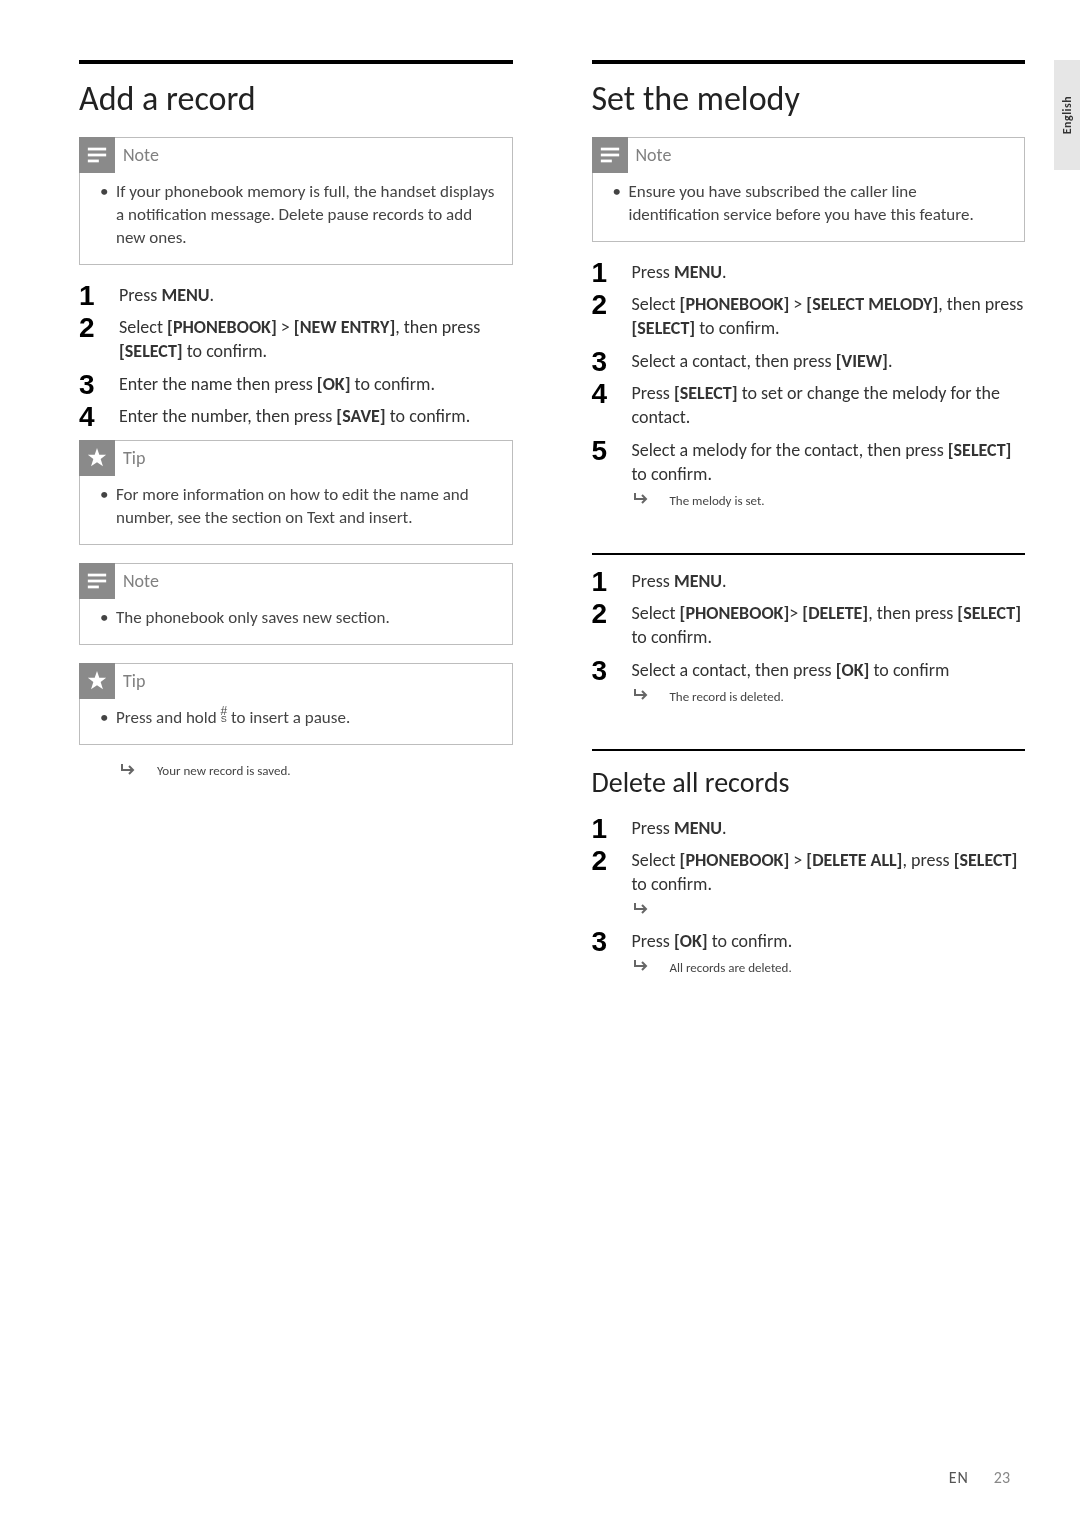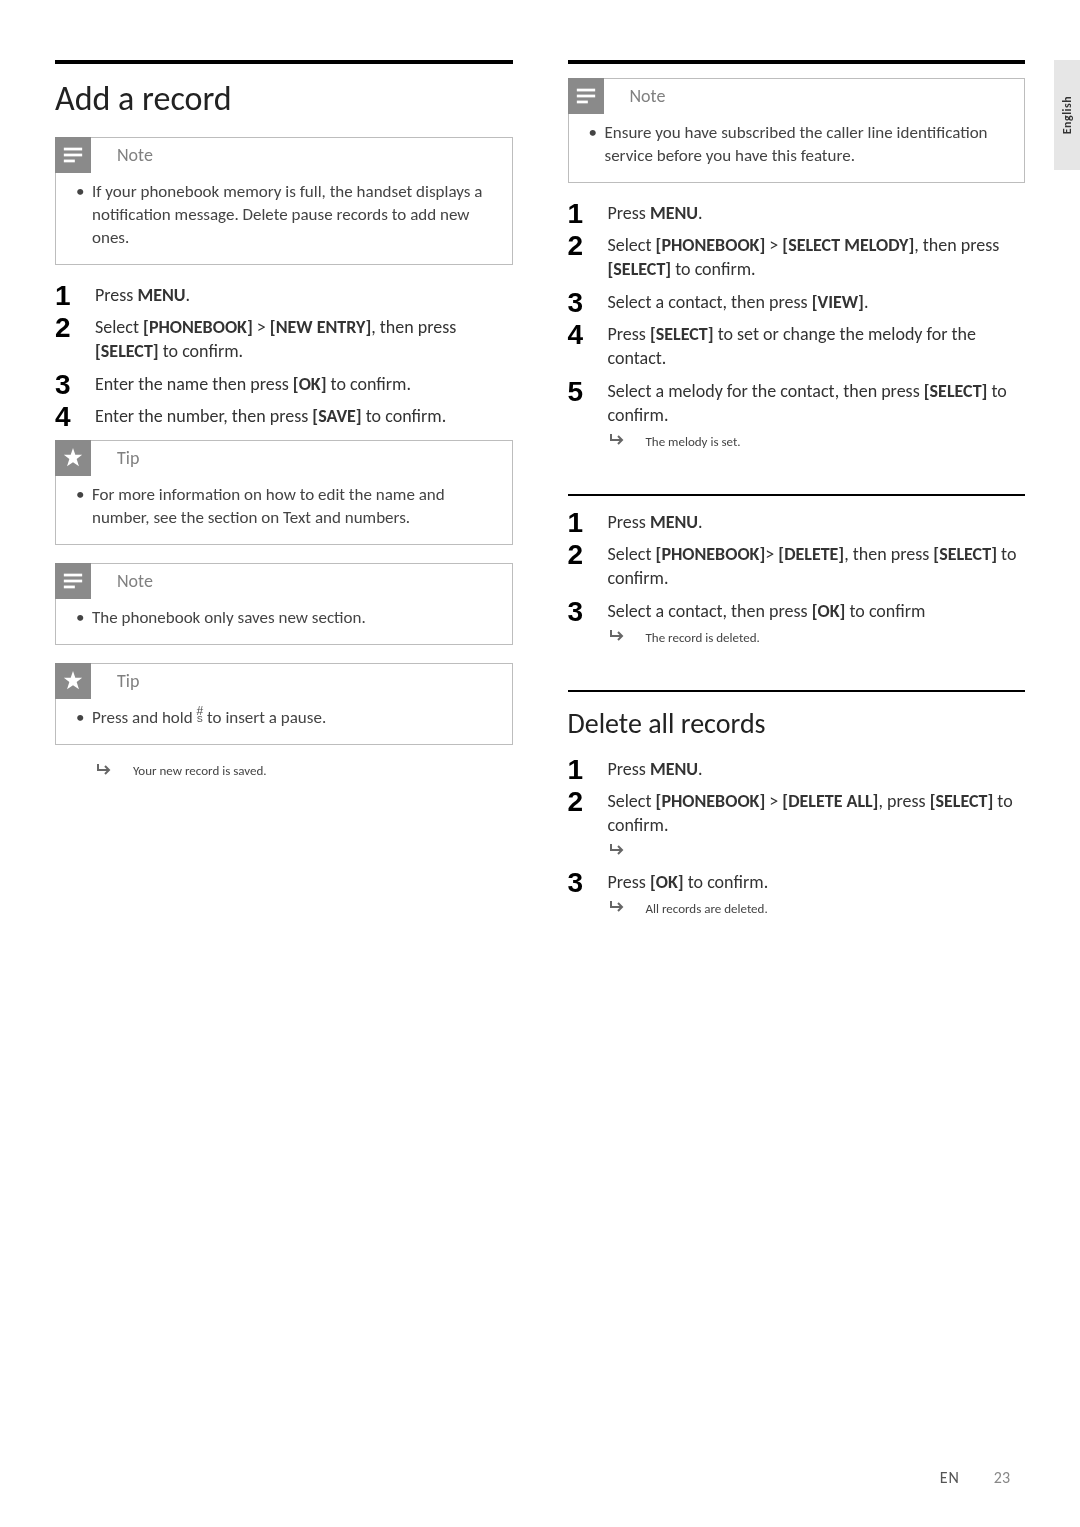--- a/index.html
+++ b/index.html
@@ -1,46 +1,46 @@
 <!DOCTYPE html>
 <html><head>
 <meta charset="utf-8">
 <style>
   * { box-sizing: border-box; margin: 0; padding: 0; }
   html, body { width: 1080px; height: 1527px; background: #fff; font-family: "Gill Sans", "Gill Sans MT", Calibri, sans-serif; color: #333; }
   .page { position: relative; width: 1080px; height: 1527px; padding: 60px 55px 40px 55px; }
   .columns { display: flex; gap: 55px; }
-  .col { flex: 1; min-width: 0; }
+  .col { flex: 1; min-width: 0; margin-left: 24px; }
   .side-tab { position: absolute; right: 0; top: 60px; width: 26px; height: 110px; background: #e6e6e6; display: flex; align-items: center; justify-content: center; }
   .side-tab span { transform: rotate(-90deg); font-size: 12px; font-weight: bold; letter-spacing: 0.5px; color: #333; white-space: nowrap; }
   .section { margin-bottom: 42px; }
   .rule-top { border-top: 4px solid #000; height: 0; margin-bottom: 14px; }
   .h1 { font-size: 34px; font-weight: 400; color: #222; margin-bottom: 18px; }
   .rule-mid { border-top: 2px solid #000; height: 0; margin-bottom: 14px; }
   .h2 { font-size: 28px; font-weight: 400; color: #222; margin-bottom: 16px; }
   .intro { font-size: 18px; line-height: 1.35; color: #444; margin-bottom: 18px; }
   .callout { border: 1px solid #bdbdbd; padding: 0 16px 14px 16px; margin-bottom: 18px; position: relative; }
-  .callout-header { display: flex; align-items: center; gap: 26px; margin: -1px 0 8px -17px; }
+  .callout-header { display: flex; align-items: center; gap: 8px; margin: -1px 0 8px -17px; }
   .callout-icon { width: 36px; height: 36px; background: #8a8a8a; display: flex; align-items: center; justify-content: center; }
   .callout-icon svg { width: 22px; height: 22px; fill: #fff; }
   .callout-icon.tip { background: #8a8a8a; }
   .callout-title { font-size: 18px; color: #808080; }
   .callout-body { font-size: 17px; color: #444; line-height: 1.35; padding-left: 20px; position: relative; }
   .callout-body::before { content: "•"; position: absolute; left: 4px; top: 0; }
   ol.steps { list-style: none; counter-reset: step; padding-left: 0; margin-bottom: 12px; }
   ol.steps > li { counter-increment: step; position: relative; padding-left: 40px; font-size: 18px; line-height: 1.35; color: #333; margin-bottom: 8px; }
   ol.steps > li::before { content: counter(step); position: absolute; left: 0; top: -6px; font-size: 28px; font-weight: bold; color: #000; font-family: "Gill Sans", sans-serif; }
   .mono { font-weight: bold; font-family: inherit; }
   .result { display: flex; align-items: flex-start; gap: 20px; padding-left: 40px; font-size: 13px; color: #444; margin-top: 4px; text-align: right; }
   .result.in-step { padding-left: 0; margin-top: 6px; }
   .arrow { display: inline-block; width: 18px; flex: none; }
   .arrow svg { width: 16px; height: 14px; fill: #666; stroke: #666; }
   .hash { font-family: "Arial", sans-serif; font-size: 12px; display: inline-block; line-height: 0.8; position: relative; top: -1px; }
   .hash-sub { font-size: 9px; display: block; text-align: center; }
-  .footer { position: absolute; bottom: 40px; right: 70px; font-size: 16px; color: #555; display: flex; gap: 34px; align-items: baseline; }
+  .footer { position: absolute; bottom: 40px; right: 70px; font-size: 16px; color: #555; display: flex; gap: 25px; align-items: baseline; }
   .footer .lang { letter-spacing: 1px; }
   .footer .pn { color: #888; }
 </style>
 </head>
 <body>
 
 <div class="page">
   <div class="side-tab">
       <span>English</span>
     </div>
@@ -76,21 +76,21 @@
 
         <div class="callout">
           <div class="callout-header">
             <div class="callout-icon tip">
               <svg viewBox="0 0 24 24">
                   <polygon points="12,1 14.5,8.5 22,8.5 16,13 18.5,21 12,16.5 5.5,21 8,13 2,8.5 9.5,8.5"></polygon>
                 </svg>
             </div>
             <div class="callout-title">Tip</div>
           </div>
-          <div class="callout-body">For more information on how to edit the name and number, see the section on Text and numbers.</div>
+          <div class="callout-body">For more information on how to edit the name and number, see the section on Text and insert.</div>
         </div>
 
         <div class="callout">
           <div class="callout-header">
             <div class="callout-icon">
               <svg viewBox="0 0 24 24">
                   <rect x="2" y="4" width="20" height="3"></rect>
                   <rect x="2" y="10.5" width="20" height="3"></rect>
                   <rect x="2" y="17" width="12" height="3"></rect>
                 </svg>
@@ -119,20 +119,21 @@
           <span>Your new record is saved.</span>
         </div>
       </div>
 
     </div>
 
     <div class="col">
 
       <div class="section">
         <div class="rule-top"></div>
+        <div class="h1">Set the melody</div>
 
         <div class="callout">
           <div class="callout-header">
             <div class="callout-icon">
               <svg viewBox="0 0 24 24">
                   <rect x="2" y="4" width="20" height="3"></rect>
                   <rect x="2" y="10.5" width="20" height="3"></rect>
                   <rect x="2" y="17" width="12" height="3"></rect>
                 </svg>
             </div>

